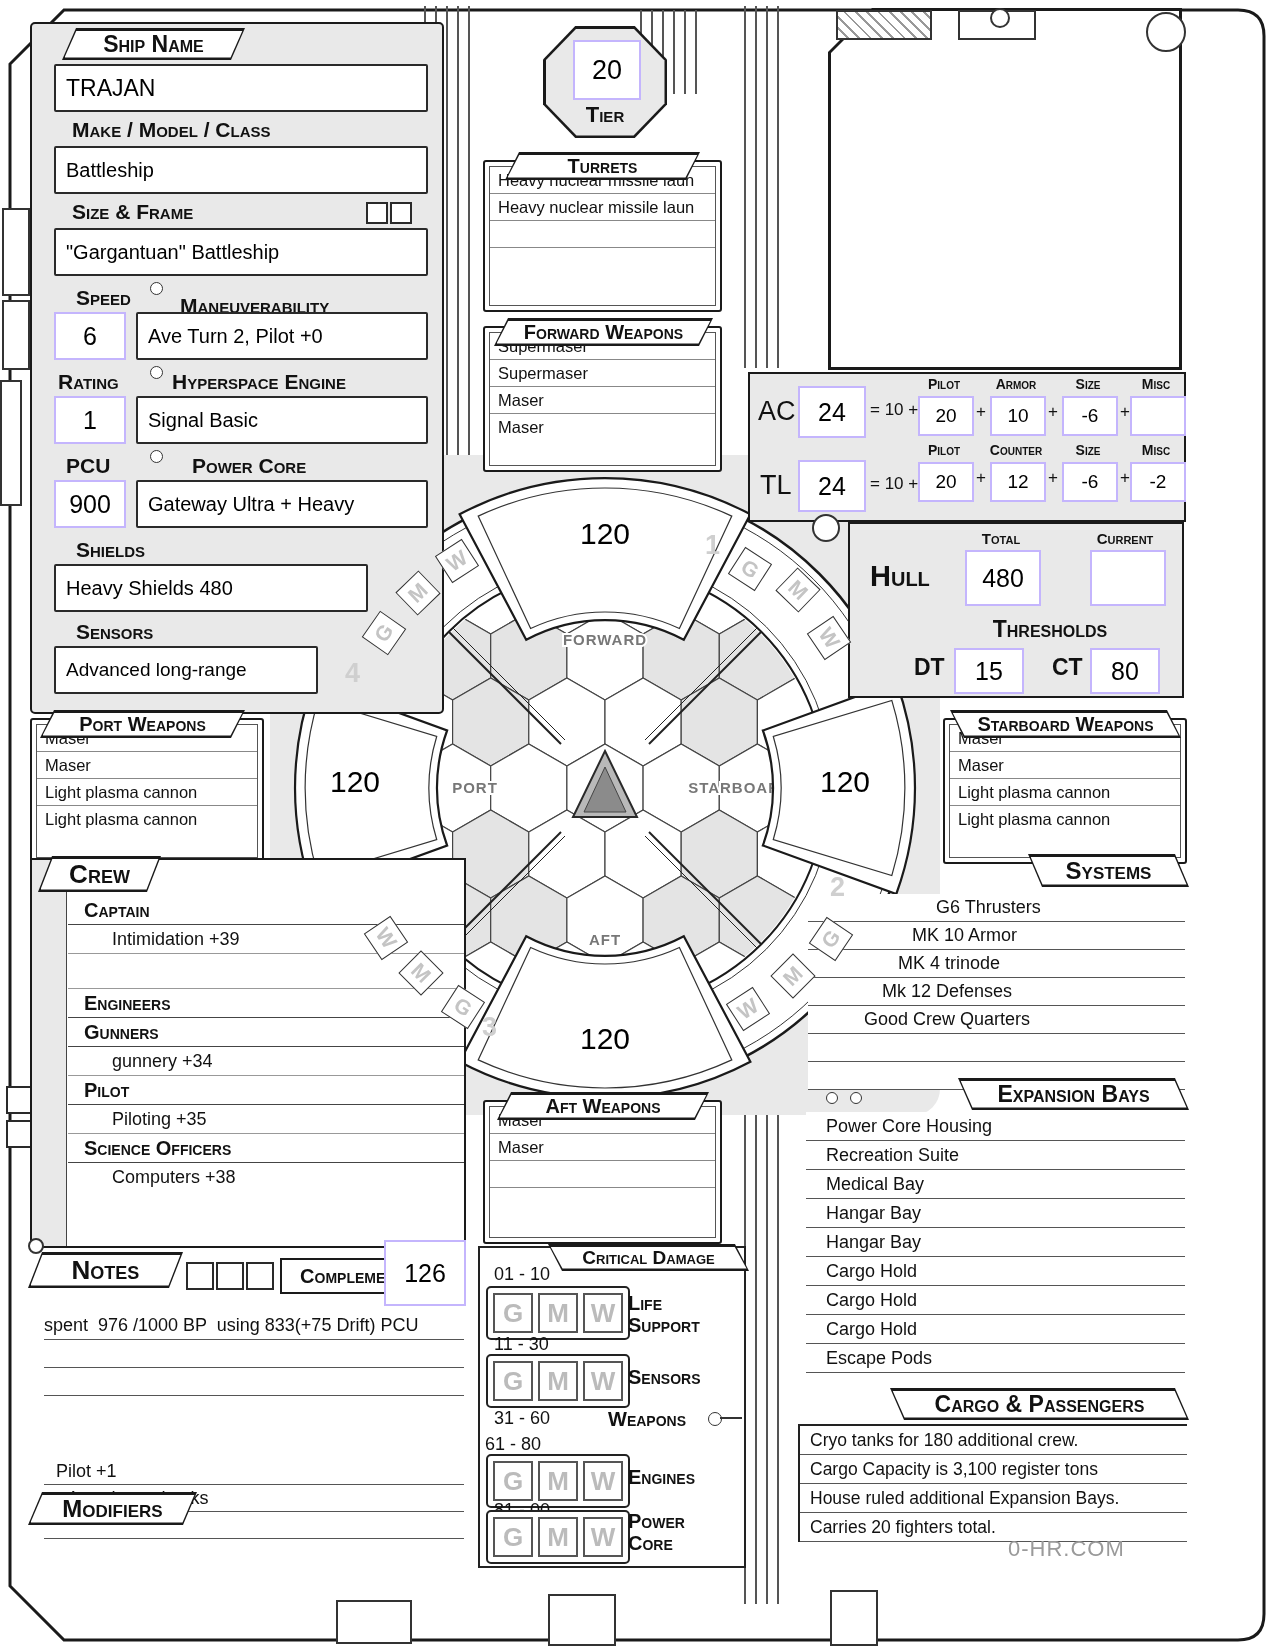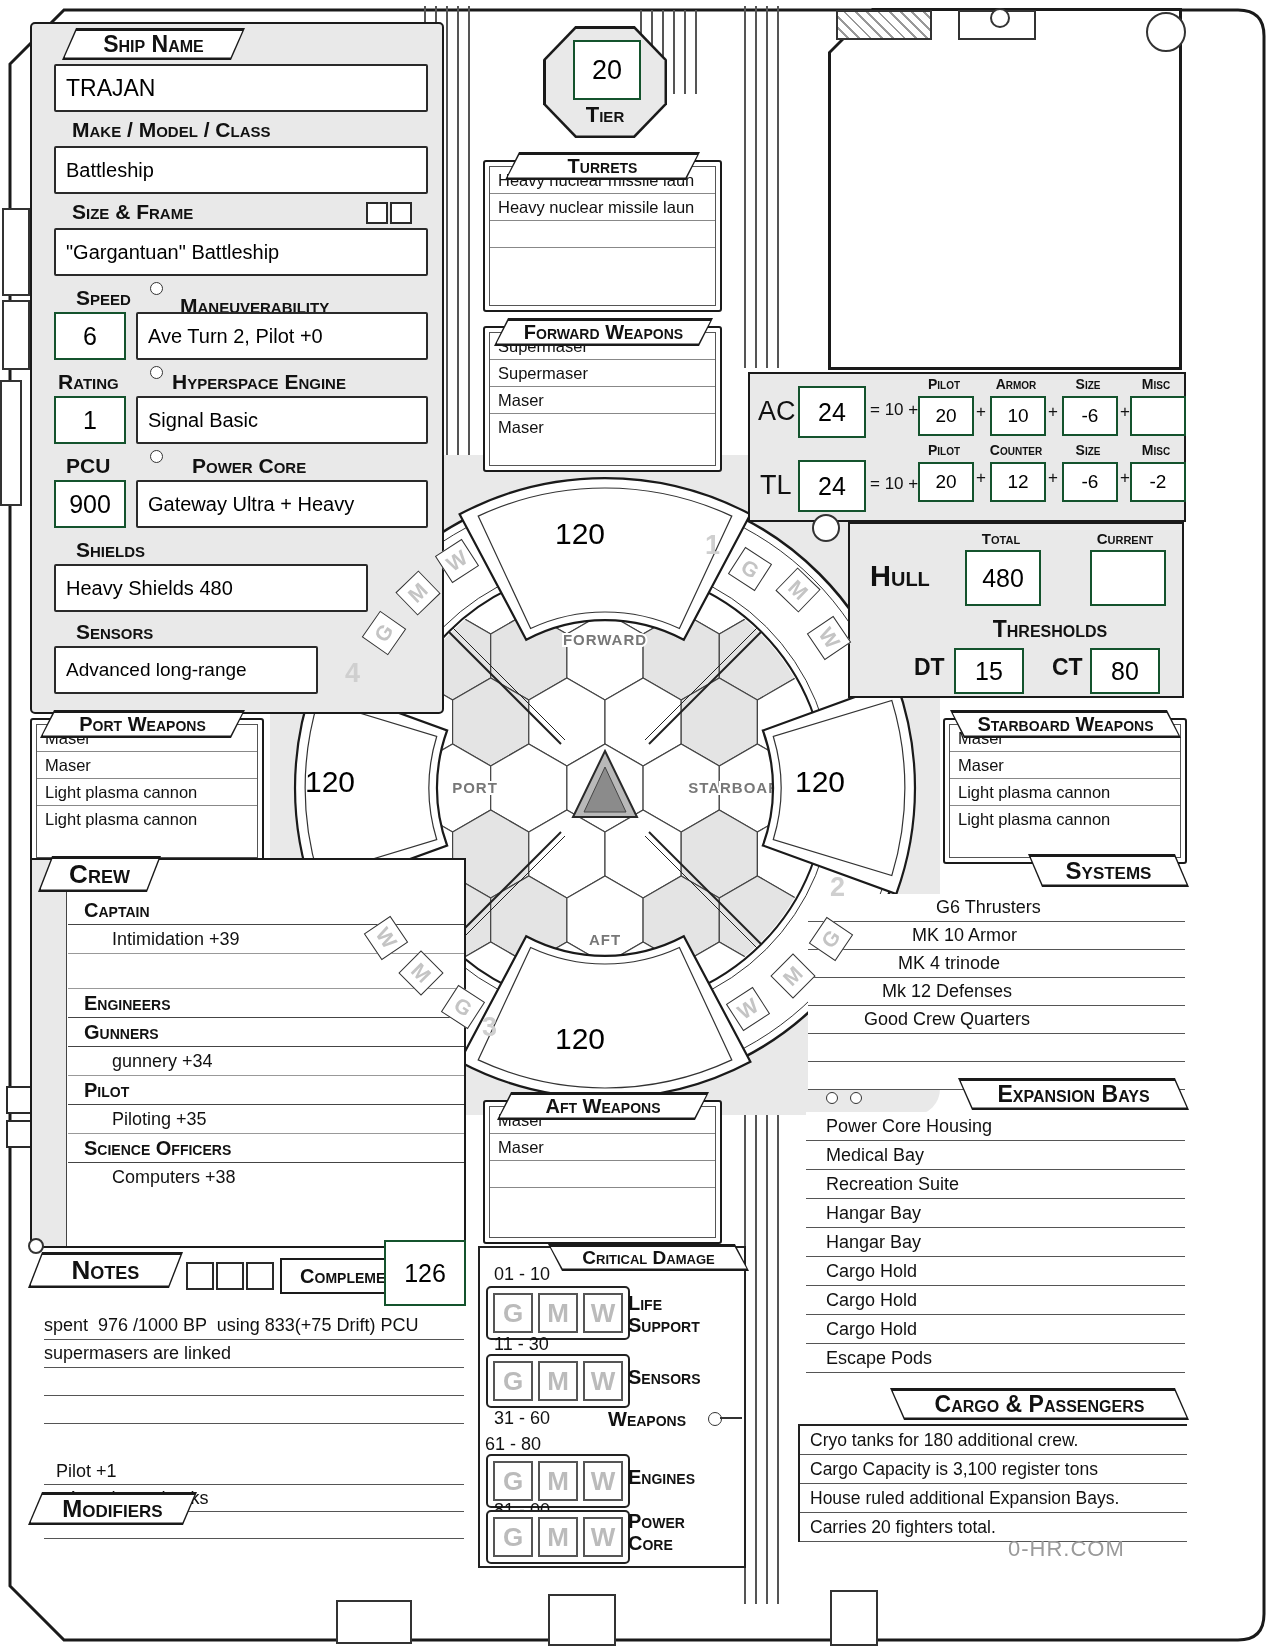--- a/index.html
+++ b/index.html
@@ -2,40 +2,40 @@
 <html><head>
 <meta charset="utf-8">
 <style>
   html,body{margin:0;padding:0;background:#fff;}
   #sheet{position:relative;width:1275px;height:1650px;background:#fff;overflow:hidden;
          font-family:"Liberation Sans",sans-serif;color:#111;}
   .abs{position:absolute;}
   .lbl{font-variant:small-caps;font-weight:bold;color:#111;white-space:nowrap;}
   .field{background:#fff;border:2px solid #2a2a2a;border-radius:2px;display:flex;align-items:center;
          padding:0 10px;font-size:20px;color:#000;}
-  .numbox{background:#fff;border:2px solid #14532d;display:flex;align-items:center;justify-content:center;
+  .numbox{background:#fff;border:2px solid #c4b5fd;display:flex;align-items:center;justify-content:center;
           font-size:25px;color:#000;}
   .panel{background:#e9e9e9;border:2px solid #1a1a1a;border-radius:5px;}
   .wpanel{background:#fff;border:2.5px solid #1a1a1a;border-radius:3px;}
   .tab{background:#1a1a1a;clip-path:polygon(14px 0,100% 0,calc(100% - 14px) 100%,0 100%);padding:2.5px;z-index:4;}
   .tab>span{display:block;background:#fff;clip-path:polygon(12px 0,100% 0,calc(100% - 12px) 100%,0 100%);
             font-variant:small-caps;font-weight:bold;text-align:center;color:#111;white-space:nowrap;}
   .tab.r{clip-path:polygon(0 0,calc(100% - 14px) 0,100% 100%,14px 100%);}
   .tab.r>span{clip-path:polygon(0 0,calc(100% - 12px) 0,100% 100%,12px 100%);}
   .wrow{border-bottom:1px solid #888;height:26px;display:flex;align-items:center;padding:0 8px;
         font-size:16.5px;background:#fff;white-space:nowrap;overflow:hidden;}
   .lrow{border-bottom:1.3px solid #555;display:flex;align-items:center;font-size:18px;background:#fff;white-space:nowrap;}
   .crole{font-variant:small-caps;font-weight:bold;font-size:20px;border-bottom:1.4px solid #444;
          display:flex;align-items:center;padding-left:16px;background:#fff;}
   .cskill{font-size:18px;border-bottom:1.1px solid #999;display:flex;align-items:center;padding-left:44px;background:#fff;}
   .chk{background:#fff;border:2px solid #2a2a2a;}
   .gmwbox{position:absolute;width:30px;height:30px;background:#fff;border:1.6px solid #333;display:flex;
           align-items:center;justify-content:center;font-weight:bold;font-size:21px;color:#c4c4c4;z-index:3;}
   .quadnum{position:absolute;font-weight:bold;font-size:27px;color:#cfcfcf;z-index:3;}
-  .shieldval{position:absolute;width:100px;font-size:30px;color:#000;z-index:3;}
+  .shieldval{position:absolute;width:100px;text-align:center;font-size:30px;color:#000;z-index:3;}
   .gmwgroup{position:absolute;display:flex;gap:5px;padding:5px;border:2px solid #222;background:#fff;border-radius:5px;}
   .gmwcell{width:36px;height:36px;border:2px solid #555;background:#fff;display:flex;align-items:center;
            justify-content:center;font-size:26px;font-weight:bold;color:#bbb;}
   .crit-sys{position:absolute;font-variant:small-caps;font-weight:bold;font-size:20px;line-height:1.1;color:#111;}
   .crit-range{position:absolute;font-size:18px;color:#111;white-space:nowrap;}
   .conduit-v{background:repeating-linear-gradient(90deg,#555 0 2px,transparent 2px 11px);}
   .greeble{background:#fff;border:2px solid #333;}
   .circ{border:2px solid #333;border-radius:50%;background:#fff;}
   .note-line{border-bottom:1.3px solid #555;font-size:18px;display:flex;align-items:center;
              white-space:pre;background:transparent;}
@@ -358,21 +358,20 @@
   <div class="abs tab" style="left:28px;top:1252px;width:150px;font-size:26px;z-index:3">
       <span>Notes</span>
     </div>
   <div class="abs chk" style="left:186px;top:1262px;width:24px;height:24px;z-index:3"></div>
   <div class="abs chk" style="left:216px;top:1262px;width:24px;height:24px;z-index:3"></div>
   <div class="abs chk" style="left:246px;top:1262px;width:24px;height:24px;z-index:3"></div>
   <div class="abs lbl" style="left:280px;top:1258px;width:140px;height:32px;background:#fff;border:2px solid #1a1a1a;font-size:20px;display:flex;align-items:center;justify-content:center;z-index:3">Complement</div>
   <div class="abs numbox" style="left:384px;top:1240px;width:78px;height:62px;border-width:2.5px;z-index:4">126</div>
   <div class="abs" style="left:44px;top:1312px;width:420px;z-index:2">
     <div class="note-line" style="height:27px">spent  976 /1000 BP  using 833(+75 Drift) PCU</div>
-    <div class="note-line" style="height:27px">supermasers are linked</div>
     <div class="note-line" style="height:27px"></div>
     <div class="note-line" style="height:27px"></div>
   </div>
 
   <div class="abs tab" style="left:28px;top:1492px;width:164px;font-size:24px;z-index:3">
       <span>Modifiers</span>
     </div>
   <div class="abs" style="left:44px;top:1458px;width:420px;z-index:2">
     <div class="note-line" style="height:26px;padding-left:12px">Pilot +1</div>
     <div class="note-line" style="height:26px;padding-left:12px">+4 on three checks</div>
@@ -446,22 +445,22 @@
     <div class="lrow" style="height:27px;padding-left:8px"></div>
   </div>
 
   <div class="abs circ" style="left:826px;top:1092px;width:10px;height:10px;border-width:1.5px;z-index:3"></div>
   <div class="abs circ" style="left:850px;top:1092px;width:10px;height:10px;border-width:1.5px;z-index:3"></div>
   <div class="abs tab r" style="left:958px;top:1078px;width:226px;font-size:23px;z-index:3">
       <span>Expansion Bays</span>
     </div>
   <div class="abs" style="left:806px;top:1112px;width:379px;z-index:2">
     <div class="lrow" style="height:28px;padding-left:20px">Power Core Housing</div>
+    <div class="lrow" style="height:28px;padding-left:20px">Recreation Suite</div>
     <div class="lrow" style="height:28px;padding-left:20px">Medical Bay</div>
-    <div class="lrow" style="height:28px;padding-left:20px">Recreation Suite</div>
     <div class="lrow" style="height:28px;padding-left:20px">Hangar Bay</div>
     <div class="lrow" style="height:28px;padding-left:20px">Hangar Bay</div>
     <div class="lrow" style="height:28px;padding-left:20px">Cargo Hold</div>
     <div class="lrow" style="height:28px;padding-left:20px">Cargo Hold</div>
     <div class="lrow" style="height:28px;padding-left:20px">Cargo Hold</div>
     <div class="lrow" style="height:28px;padding-left:20px">Escape Pods</div>
   </div>
 
   <div class="abs tab r" style="left:890px;top:1388px;width:294px;font-size:23px;z-index:3">
       <span>Cargo &amp; Passengers</span>

